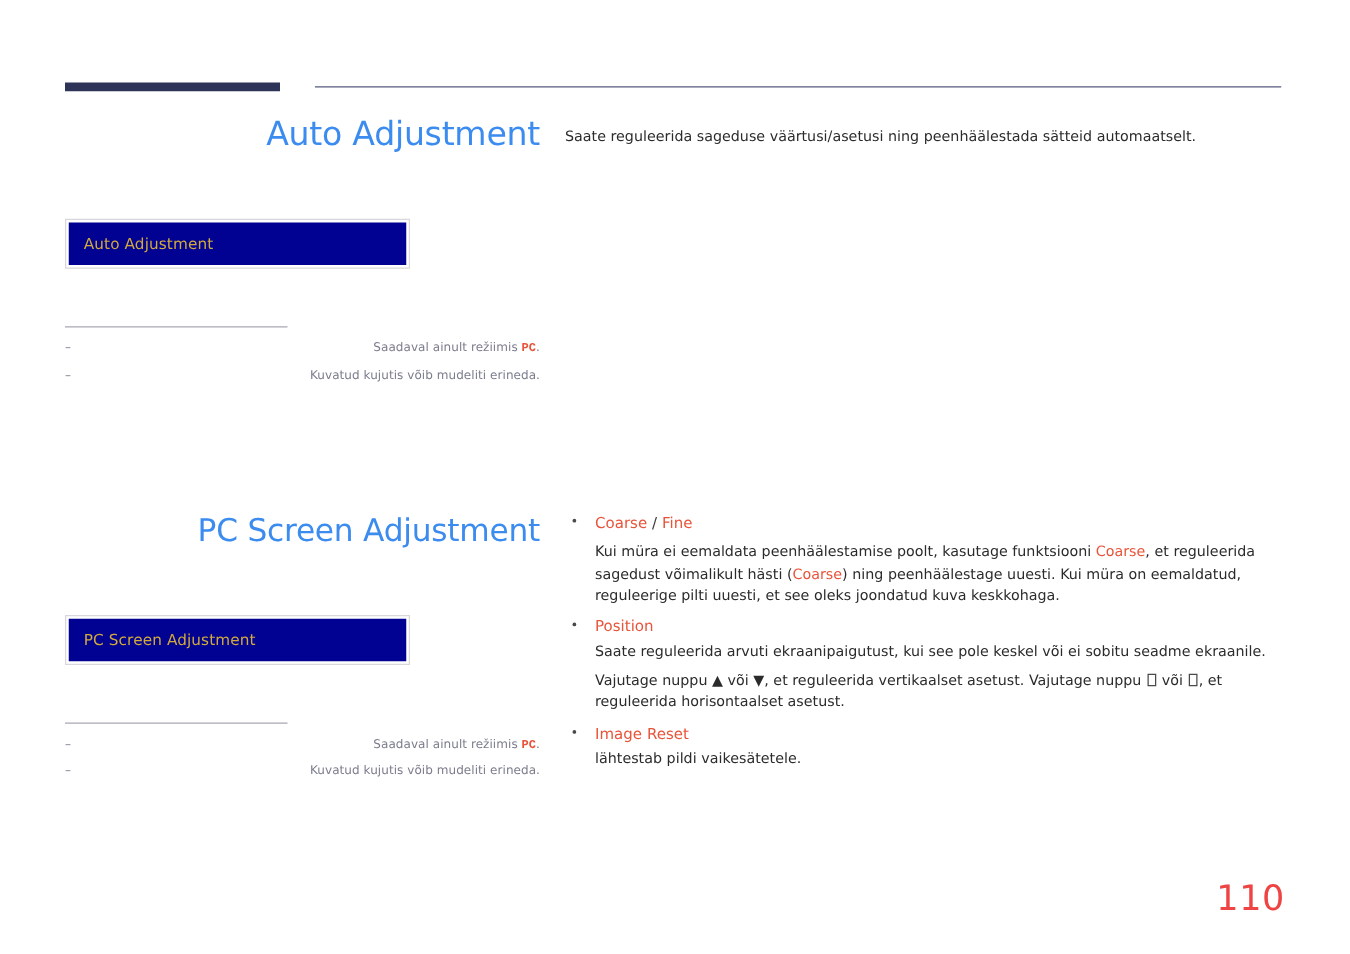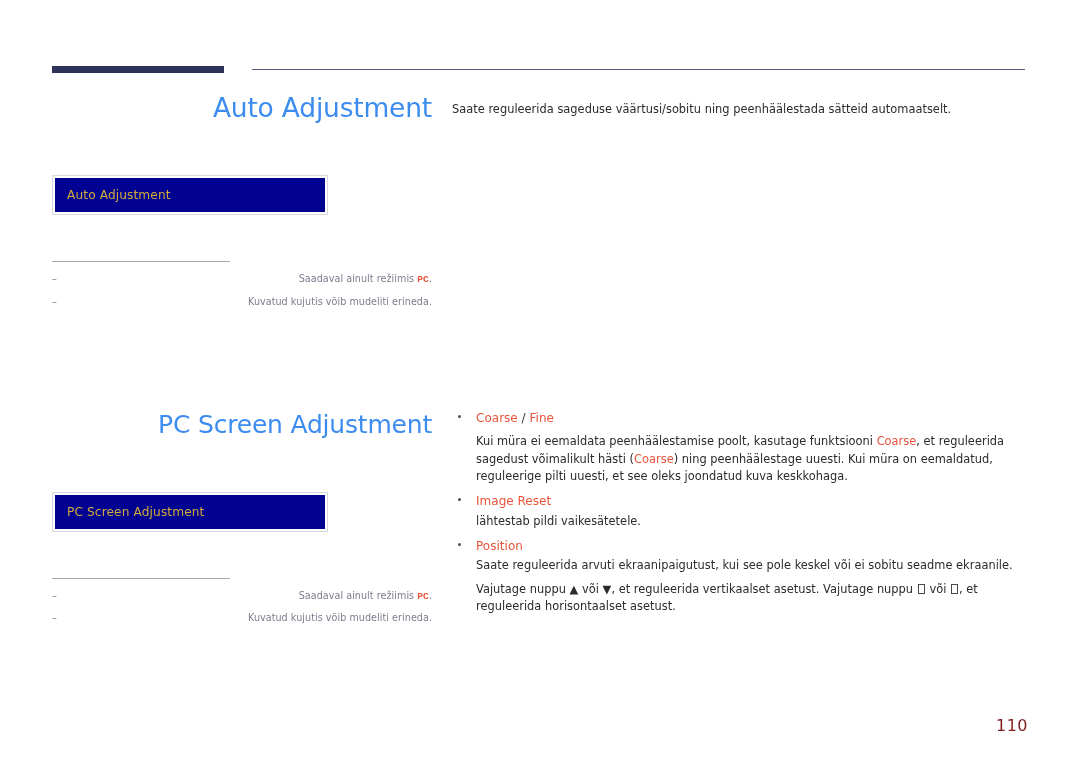--- a/index.html
+++ b/index.html
@@ -187,22 +187,22 @@
     border: 1px solid #4a4a4a;
     vertical-align: -1px;
     margin: 0 1px;
   }
 
   
   .page-number {
     position: absolute;
     right: 52px;
     bottom: 28px;
-    font-size: 16px;
-    color: #7f1d1d;
+    font-size: 28px;
+    color: #ef4444;
     letter-spacing: 0.5px;
   }
 </style>
 </head>
 <body>
 
 <div class="header-rule">
   <div class="thick"></div>
   <div class="thin"></div>
 </div>
@@ -226,21 +226,21 @@
         <span class="dash">–</span><span>Saadaval ainult režiimis </span><span class="hl">PC</span><span>.</span>
       </div>
 
       <div class="note">
         <span class="dash">–</span><span>Kuvatud kujutis võib mudeliti erineda.</span>
       </div>
     </div>
   </div>
 
   <div class="right-col">
-    <p class="lead">Saate reguleerida sageduse väärtusi/sobitu ning peenhäälestada sätteid automaatselt.</p>
+    <p class="lead">Saate reguleerida sageduse väärtusi/asetusi ning peenhäälestada sätteid automaatselt.</p>
   </div>
 
 </div>
 
 <div class="section s2">
 
   <div class="left-col">
     <h1 class="section-title">PC Screen Adjustment</h1>
 
 
@@ -272,34 +272,34 @@
           <span>Coarse</span><span class="sep"> / </span><span>Fine</span>
         </div>
         <div class="b-para gap">
           <span>Kui müra ei eemaldata peenhäälestamise poolt, kasutage funktsiooni </span><span class="hl">Coarse</span><span>, et reguleerida sagedust võimalikult hästi (</span><span class="hl">Coarse</span><span>) ning peenhäälestage uuesti. Kui müra on eemaldatud, reguleerige pilti uuesti, et see oleks joondatud kuva keskkohaga.</span>
         </div>
       </li>
 
       <li>
         <span class="dot"></span>
         <div class="b-title">
-          <span>Image Reset</span>
-        </div>
-        <div class="b-para">lähtestab pildi vaikesätetele.</div>
+          <span>Position</span>
+        </div>
+        <div class="b-para">Saate reguleerida arvuti ekraanipaigutust, kui see pole keskel või ei sobitu seadme ekraanile.</div>
+        <div class="b-para gap">
+          <span>Vajutage nuppu ▲ või ▼, et reguleerida vertikaalset asetust. Vajutage nuppu </span><span class="tofu"></span><span> või </span><span class="tofu"></span><span>, et reguleerida horisontaalset asetust.</span>
+        </div>
       </li>
 
       <li>
         <span class="dot"></span>
         <div class="b-title">
-          <span>Position</span>
-        </div>
-        <div class="b-para">Saate reguleerida arvuti ekraanipaigutust, kui see pole keskel või ei sobitu seadme ekraanile.</div>
-        <div class="b-para gap">
-          <span>Vajutage nuppu ▲ või ▼, et reguleerida vertikaalset asetust. Vajutage nuppu </span><span class="tofu"></span><span> või </span><span class="tofu"></span><span>, et reguleerida horisontaalset asetust.</span>
-        </div>
+          <span>Image Reset</span>
+        </div>
+        <div class="b-para">lähtestab pildi vaikesätetele.</div>
       </li>
 
     </ul>
   </div>
 
 </div>
 
 <div class="page-number">110</div>
 
 </body></html>

